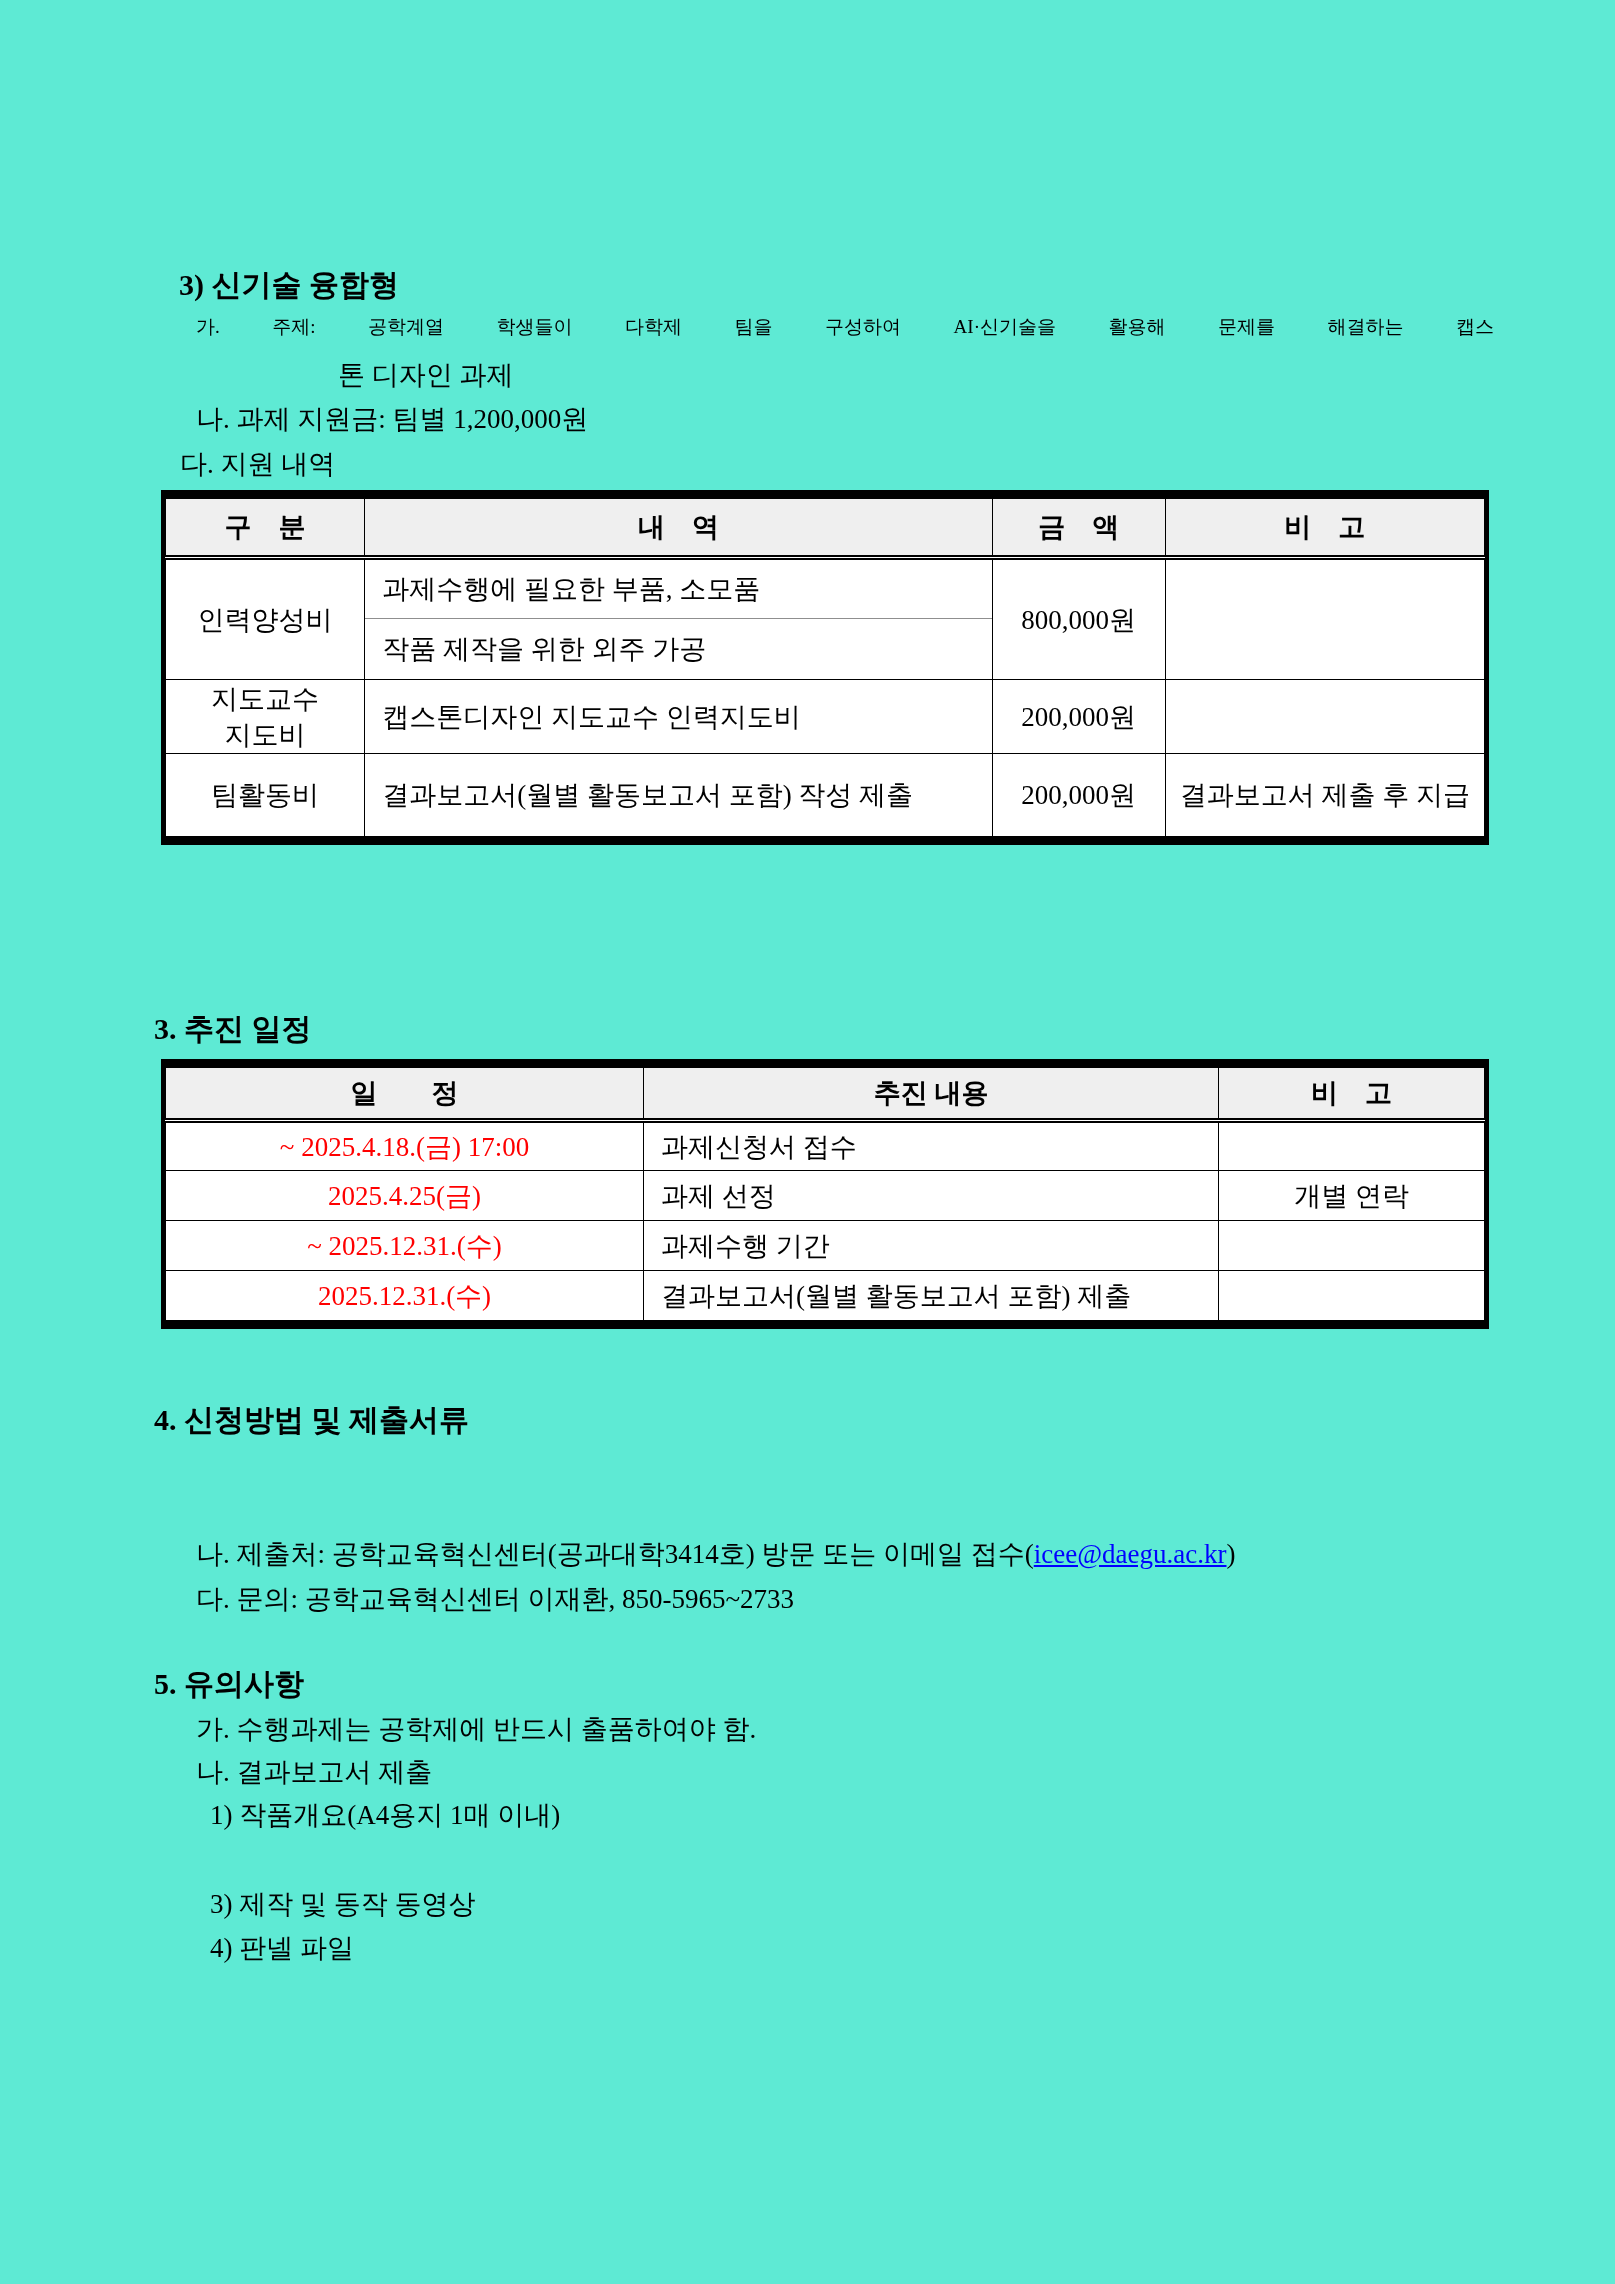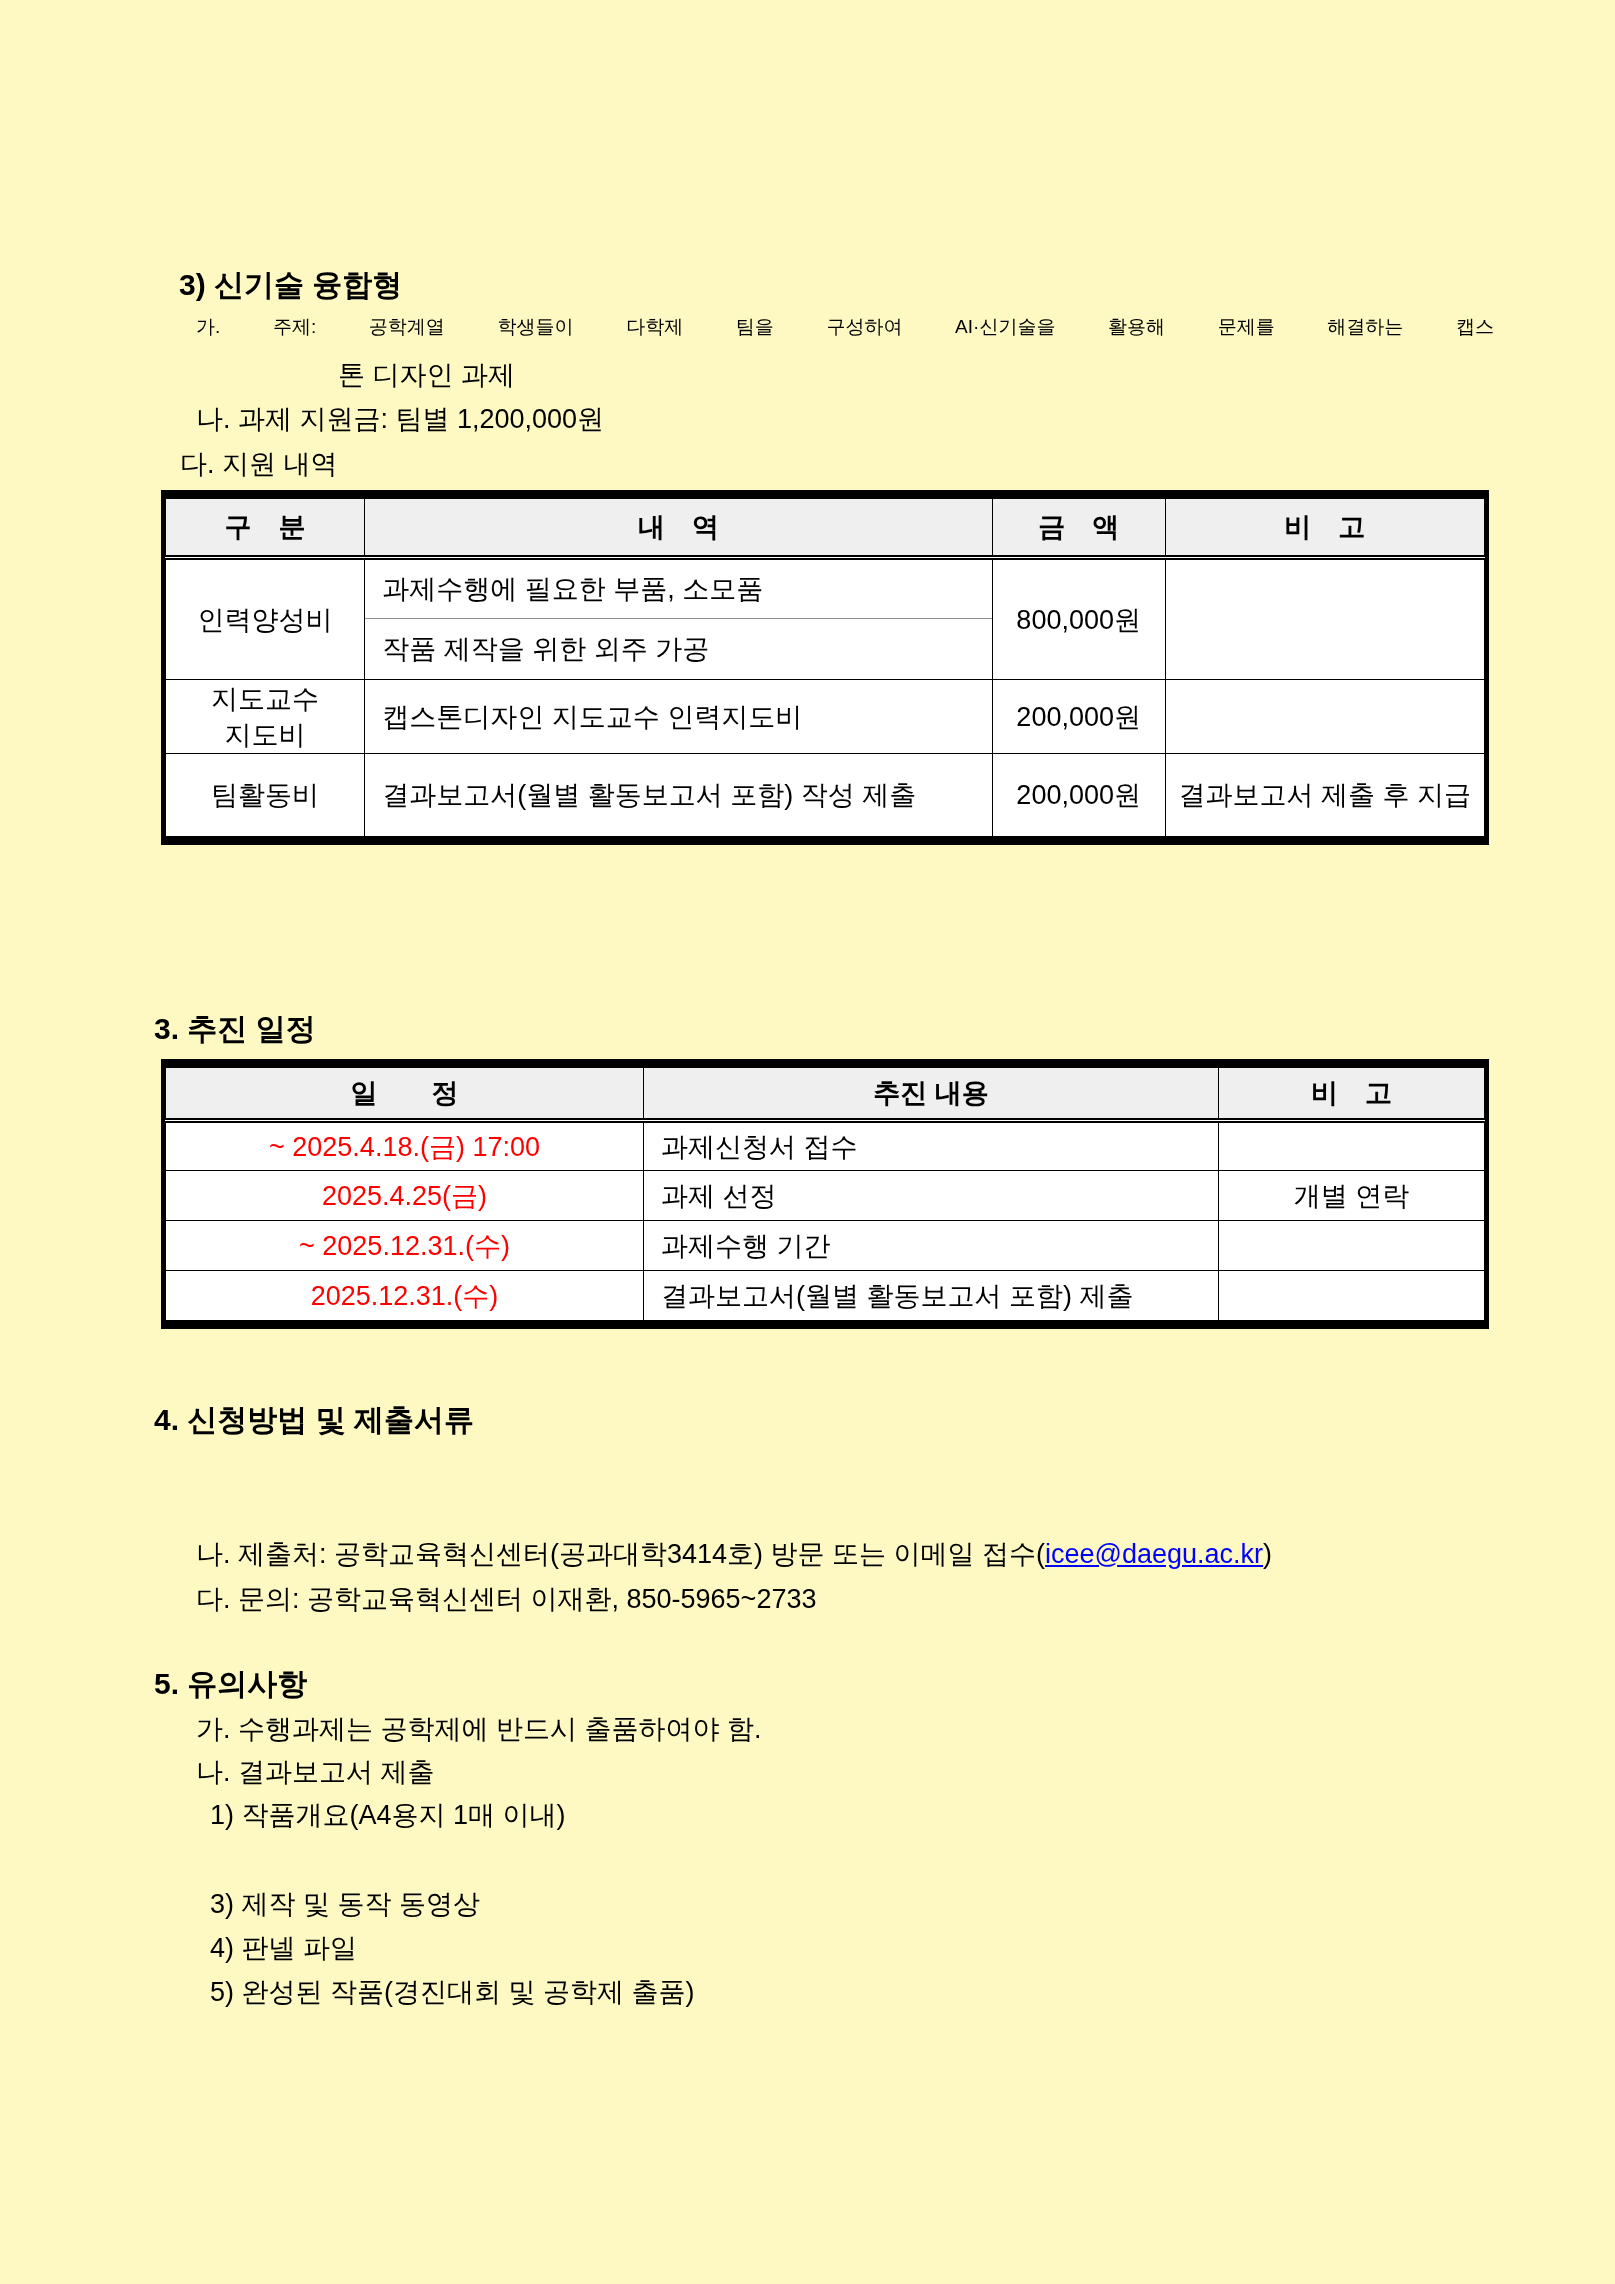--- a/index.html
+++ b/index.html
@@ -1,21 +1,21 @@
 <!DOCTYPE html>
 <html style="font-size:10.4px"><head>
 <meta charset="utf-8">
 <style>
   * { margin:0; padding:0; box-sizing:border-box; }
   html,body { background:#ffffff; }
   .page {
     position:relative;
     width:1616px; height:2284px;
-    background:#fef9c3;
-    font-family:Liberation Sans, sans-serif;
+    background:#5eead4;
+    font-family:Liberation Serif, serif;
     color:#000;
     overflow:hidden;
   }
   .t { position:absolute; font-size:27px; line-height:1.25; white-space:nowrap; }
   .sect { font-size:30px; font-weight:bold; }
   .para-just {
     position:absolute; font-size:19px; line-height:1.25;
     text-align:justify; text-align-last:justify;
   }
   .tblwrap {
@@ -138,16 +138,15 @@
   <div class="t sect" style="left:154px; top:1401px;">4. 신청방법 및 제출서류</div>
   <div class="t" style="left:196px; top:1538px;"><span>나. 제출처: 공학교육혁신센터(공과대학3414호) 방문 또는 이메일 접수(</span><span class="link">icee@daegu.ac.kr</span><span>)</span></div>
   <div class="t" style="left:196px; top:1583px;">다. 문의: 공학교육혁신센터 이재환, 850-5965~2733</div>
 
   <div class="t sect" style="left:154px; top:1665px;">5. 유의사항</div>
   <div class="t" style="left:196px; top:1713px;">가. 수행과제는 공학제에 반드시 출품하여야 함.</div>
   <div class="t" style="left:196px; top:1756px;">나. 결과보고서 제출</div>
   <div class="t" style="left:210px; top:1799px;">1) 작품개요(A4용지 1매 이내)</div>
   <div class="t" style="left:210px; top:1888px;">3) 제작 및 동작 동영상</div>
   <div class="t" style="left:210px; top:1932px;">4) 판넬 파일</div>
-  <div class="t" style="left:210px; top:1976px;">5) 완성된 작품(경진대회 및 공학제 출품)</div>
 
 </div>
 
 
 </body></html>

